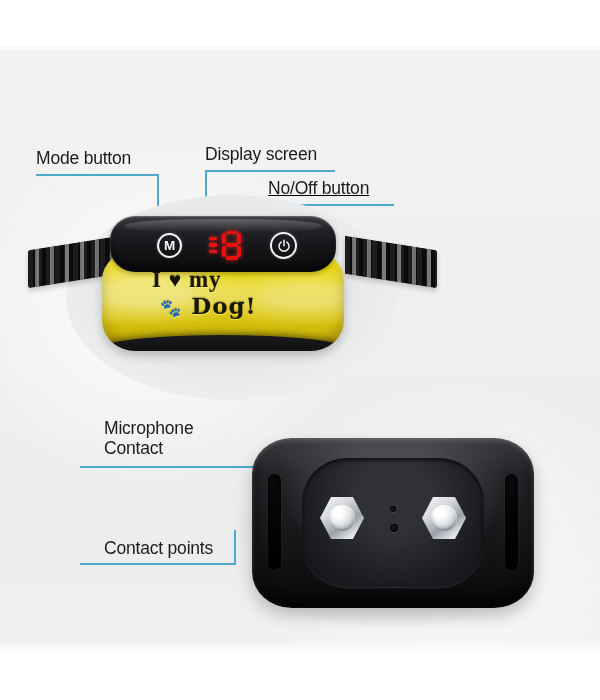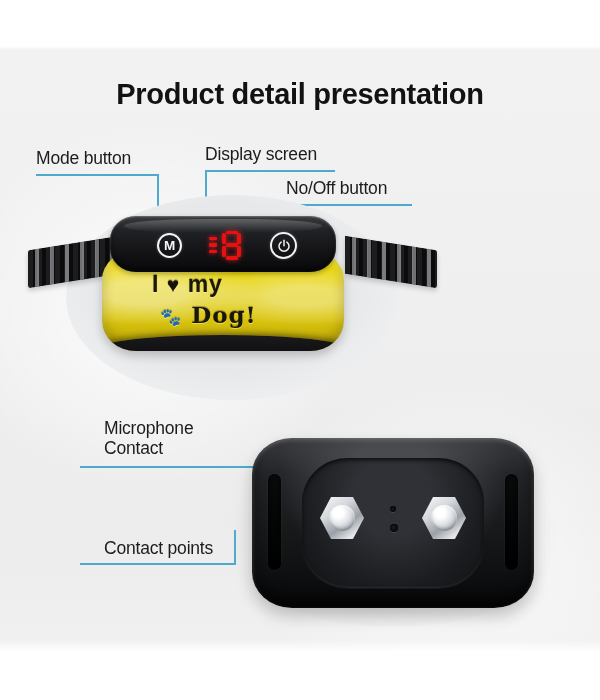--- a/index.html
+++ b/index.html
@@ -145,22 +145,22 @@
   .sgE{left:0;     bottom:2.6px;width:3.6px;height:10.5px;}
   .sgF{left:0;     top:2.6px;  width:3.6px;height:10.5px;}
   .sgG{left:3.5px; top:12.7px; width:12px; height:3.6px;}
 
   #emboss {
     position:absolute; left:50px; top:18px; width:150px; height:62px;
     z-index:4; color:#1b1708;
     font-weight:bold; text-align:left;
     text-shadow:0 1px 0 rgba(255,245,120,.55), 0 -1px 1px rgba(0,0,0,.35);
   }
-  #emboss .l1 { font-size:23px; line-height:32px; letter-spacing:1px;
-                font-family:Liberation Sans, sans-serif; }
+  #emboss .l1 { font-size:23px; line-height:24px; letter-spacing:1px;
+                font-family:Liberation Serif, serif; }
   #emboss .l2 { font-size:23px; line-height:28px; letter-spacing:1px; margin-left:8px;
                 font-family:"DejaVu Serif", serif; }
   #emboss .heart { color:#17130a; font-size:21px; }
   #emboss .paw   { font-size:17px; }
 
   
   #scene-bot { position:absolute; left:0; top:420px; width:600px; height:230px; }
   #bot-shadow {
     position:absolute; left:228px; top:16px; width:330px; height:190px;
     border-radius:46%;
@@ -219,35 +219,34 @@
   #mic-2 { top:66px; width:8px; height:8px; }
 </style>
 </head>
 <body>
 
 <div id="page">
 
   <div class="soft-glow glow-a"></div>
   <div class="soft-glow glow-b"></div>
 
-  <div id="title">Product detail presentation</div>
 
   <div class="callout" style="left:205px; top:144px;">
     <div class="ctext">Display screen</div>
     <div class="lead-h" style="left:0; top:26px; width:130px;"></div>
     <div class="lead-v" style="left:0; top:26px; height:86px;"></div>
   </div>
 
   <div class="callout" style="left:36px; top:148px;">
     <div class="ctext">Mode button</div>
     <div class="lead-h" style="left:0; top:26px; width:123px;"></div>
     <div class="lead-v" style="left:121px; top:26px; height:92px;"></div>
   </div>
 
-  <div class="callout" style="left:286px; top:178px;">
+  <div class="callout" style="left:268px; top:178px;text-decoration:underline;">
     <div class="ctext">No/Off button</div>
     <div class="lead-h" style="left:0; top:26px; width:126px;"></div>
     <div class="lead-v" style="left:0; top:26px; height:56px;"></div>
   </div>
 
   <div id="scene-top">
     <div id="oval-shadow"></div>
 
     <div class="strap" id="strap-l"></div>
     <div class="strap" id="strap-r"></div>

